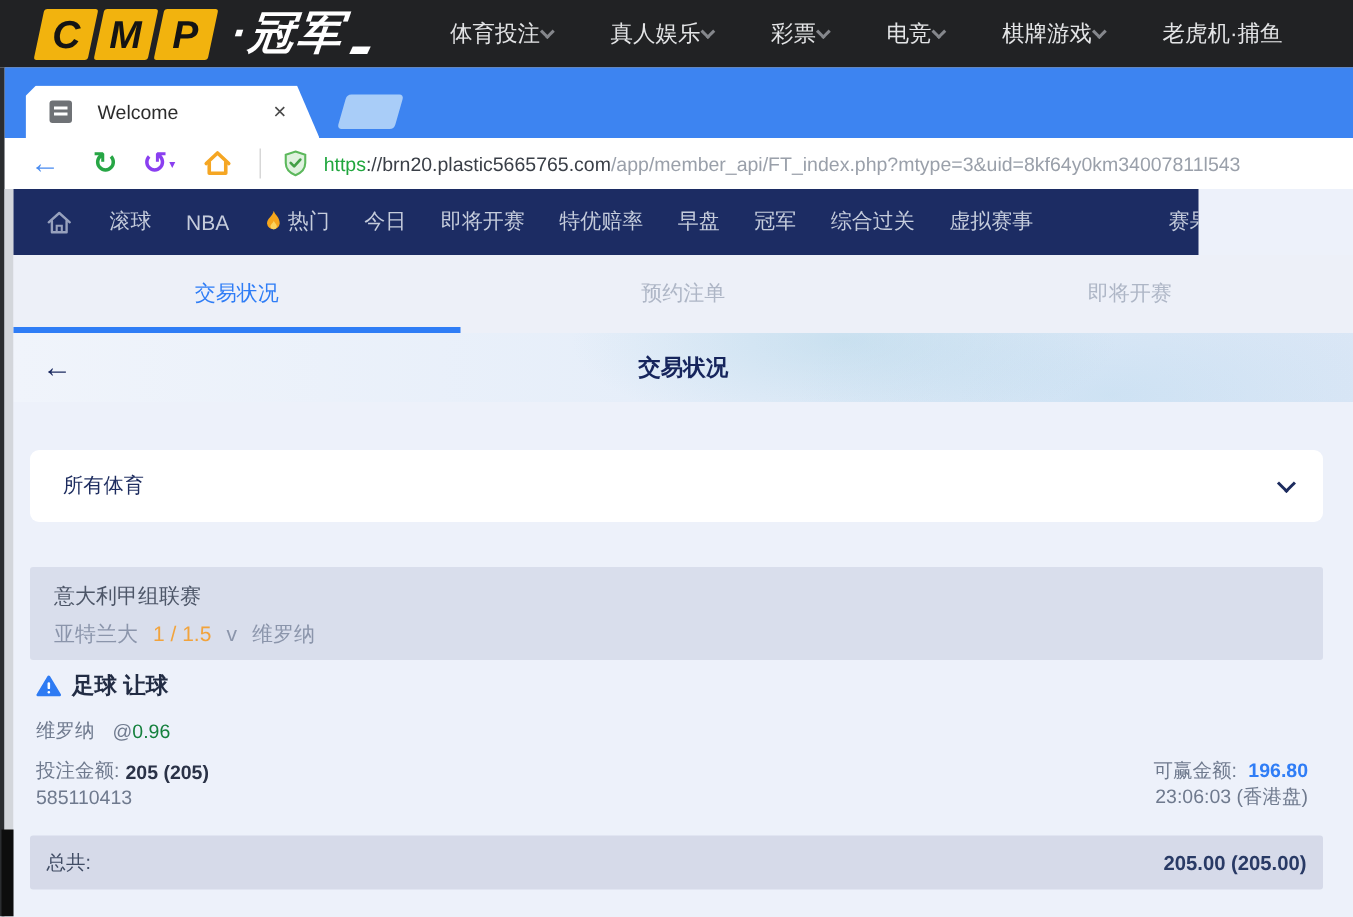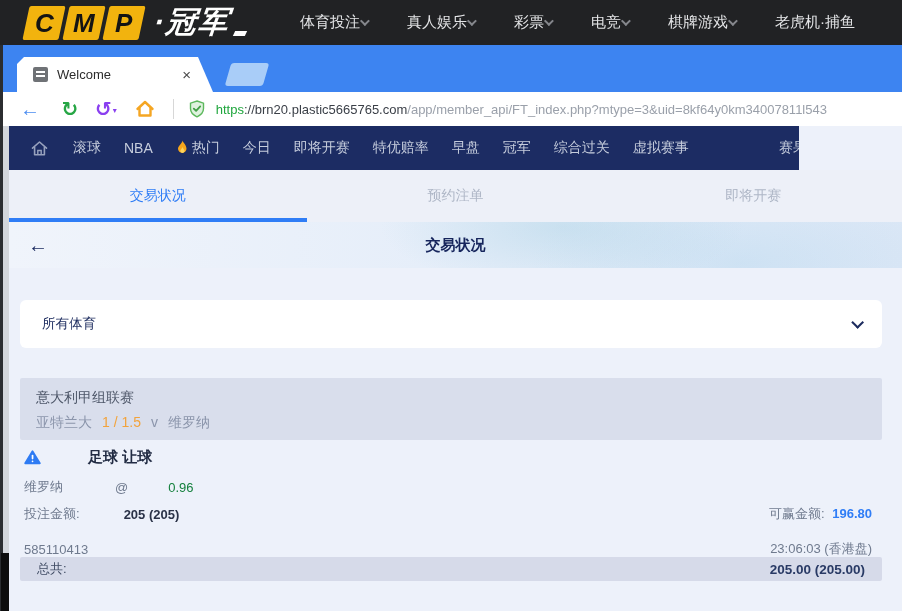--- a/index.html
+++ b/index.html
@@ -33,21 +33,21 @@
   .corner-black { position:absolute; left:1px; top:553px; width:8px; height:58px; background:#0d0d0d; }
 
   
   .chrome { position:absolute; left:3px; top:45px; width:899px; height:47px; background:#3d84f1; }
   .tab { position:absolute; left:14px; top:12px; width:196px; height:35px; background:#fff;
     clip-path:polygon(7px 0, 181px 0, 196px 100%, 0 100%, 0 7px);
     display:flex; align-items:center; padding-left:16px; }
   .tab-doc { width:15px; height:15px; background:#6f7276; border-radius:2px; position:relative; }
   .tab-doc::before { content:""; position:absolute; left:3px; top:4px; width:9px; height:2px;
     background:#fff; box-shadow:0 4px 0 #fff; }
-  .tab-title { font-size:13px; color:#2c2c2c; margin-left:9px; }
+  .tab-title { font-size:13px; color:#2c2c2c; margin-left:17px; }
   .tab-close { margin-left:auto; margin-right:22px; color:#4b4b4b; font-size:15px; cursor:pointer; }
   .newtab { position:absolute; left:225px; top:18px; width:38px; height:23px; background:#a9cdf8;
     border-radius:3px; transform:skewX(-16deg); cursor:pointer; }
 
   
   .toolbar { position:absolute; left:3px; top:92px; width:899px; height:34px; background:#fff;
     display:flex; align-items:center; overflow:hidden; }
   .nav-ico { font-size:20px; font-weight:bold; width:26px; text-align:center; cursor:pointer; line-height:1; }
   .ico-back { color:#4a8cf0; margin-left:14px; }
   .ico-refresh { color:#27a645; margin-left:14px; }
@@ -95,36 +95,36 @@
   .filter-chev { margin-left:auto; width:9px; height:9px; border-right:2.5px solid #1c2b5e;
     border-bottom:2.5px solid #1c2b5e; transform:rotate(45deg) translateY(-3px); }
 
   .match-card { position:absolute; left:11px; top:110px; width:862px; height:62px; background:#d9deec;
     border-radius:2px; padding:11px 16px; }
   .league { font-size:14px; color:#4d5668; margin-bottom:7px; }
   .matchline { font-size:14px; color:#8b95ab; }
   .hcp { color:#f2a33c; margin:0 10px; }
   .vs { margin-right:10px; }
 
-  .row { position:absolute; left:15px; right:30px; display:flex; align-items:center;gap:40px; }
+  .row { position:absolute; left:15px; right:30px; display:flex; align-items:center; }
   .market-row { top:180px; }
   .warn { margin-right:7px; display:flex; }
   .market { font-size:15px; font-weight:bold; color:#222c44; }
   .sel-row { top:210px; font-size:13px; color:#6f7a8e; }
   .sel-name { margin-right:12px; }
   .odds { color:#15803d; font-weight:normal; margin-left:0; }
   .stake-row { top:237px; font-size:13px; color:#6f7a8e; }
   .stake-val { color:#2a3247; font-weight:bold; margin-left:4px; }
   .win-wrap { margin-left:auto; }
   .win-val { color:#2f7df6; font-weight:bold; margin-left:4px; }
-  .id-row { top:272px; font-size:13px; color:#6f7a8e; }
+  .id-row { top:254px; font-size:13px; color:#6f7a8e; }
   .time { margin-left:auto; }
 
-  .total-row { position:absolute; left:11px; top:289px; width:862px; height:24px; background:#d6dae9;
-    border-radius:2px; display:flex; align-items:center; padding:0 17px; }
+  .total-row { position:absolute; left:11px; top:289px; width:862px; height:36px; background:#d6dae9;
+    border-radius:2px; display:flex; align-items:center; padding:0 11px; }
   .total-label { font-size:13px; color:#404c64; }
   .total-val { margin-left:auto; font-size:13.5px; font-weight:bold; color:#293a65; }
 </style>
 </head>
 <body>
 
 <div class="topbar">
   <div class="logo">
     <div class="logo-box">
         <span>C</span>

